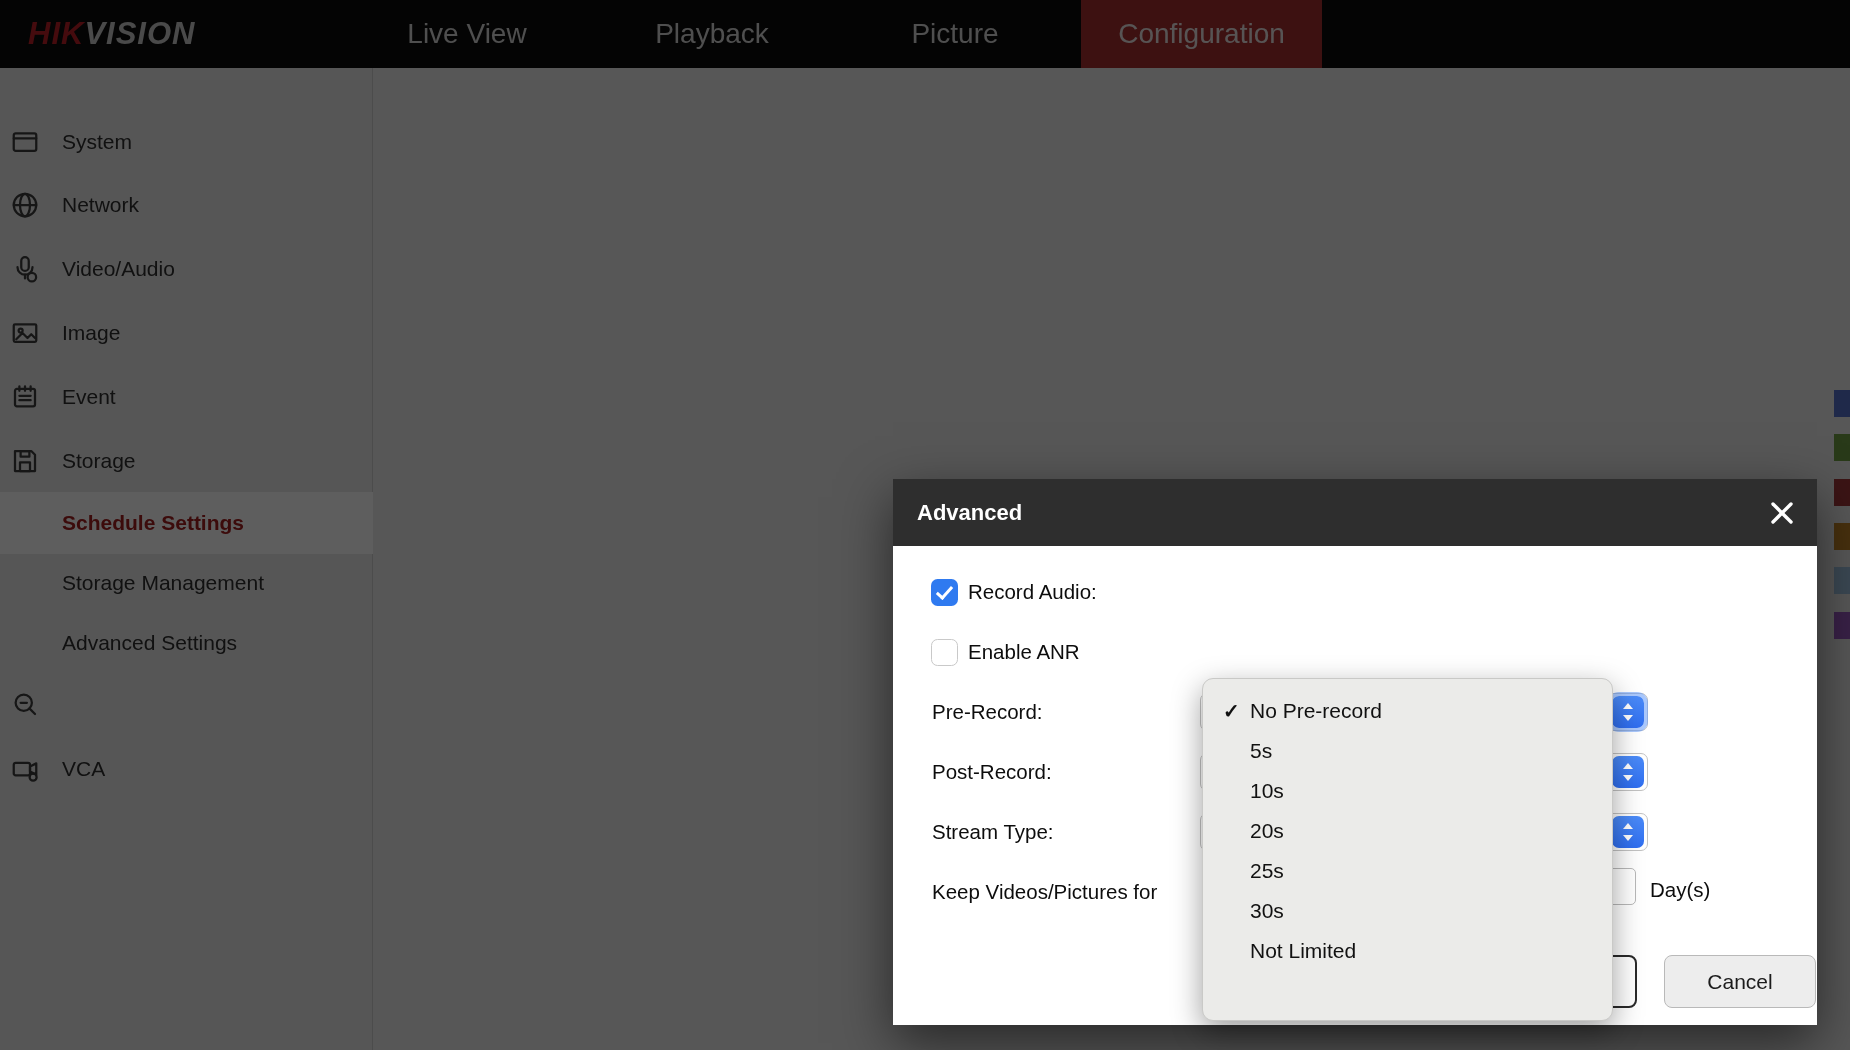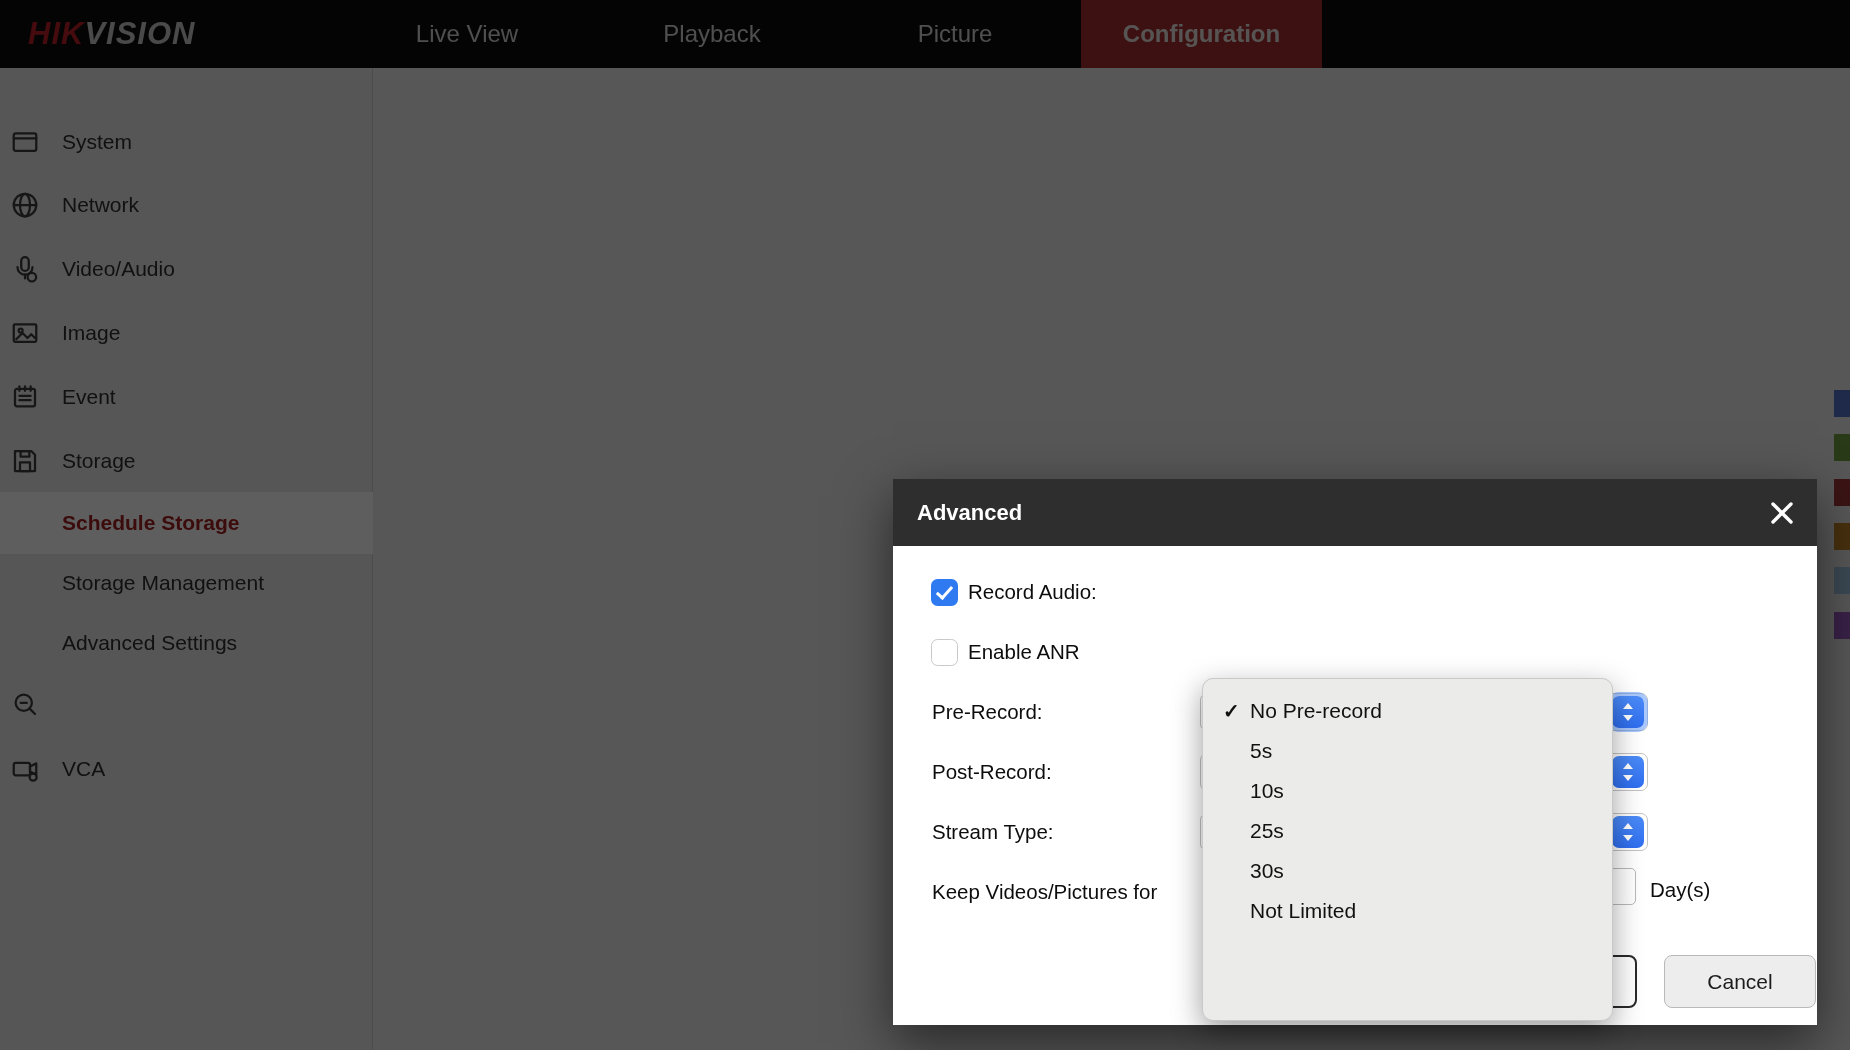--- a/index.html
+++ b/index.html
@@ -7,22 +7,22 @@
           font-family:"Liberation Sans", sans-serif;background:#ededed;}
   .abs{position:absolute;}
 
   
   .topnav{position:absolute;left:0;top:0;width:1850px;height:68px;background:#0d0d0d;z-index:1;}
   .logo{position:absolute;left:28px;top:0;height:68px;line-height:68px;
         font-size:31px;font-weight:bold;font-style:italic;letter-spacing:1px;}
   .logo .hik{color:#bb2026;}
   .logo .vision{color:#c9c9c9;}
   .nav-item{position:absolute;top:0;height:68px;line-height:68px;text-align:center;
-            font-size:24px;color:#d6d6d6;cursor:pointer;}
-  .nav-item.active{background:#a53030;color:#ece4e4;font-weight:bold;}
+            font-size:28px;color:#d6d6d6;cursor:pointer;}
+  .nav-item.active{background:#a53030;color:#ece4e4;font-weight:normal;}
 
   
   .sidebar{position:absolute;left:0;top:68px;width:372px;height:982px;background:#e9e9e9;
            border-right:1px solid #cfcfcf;z-index:1;}
   .side-item{position:absolute;left:0;width:372px;height:62px;cursor:pointer;padding-left:39px;}
   .side-item.selected{background:#ffffff;}
   .side-item .icon{position:absolute;left:10px;top:16px;width:30px;height:30px;}
   .side-item .lbl{position:absolute;left:62px;top:0;height:62px;line-height:62px;
                   font-size:21px;color:#2e2e2e;white-space:nowrap;}
   .side-item.selected .lbl{color:#a21f1f;font-weight:bold;}
@@ -165,21 +165,21 @@
         </div>
         <div class="side-item" style="top: 362px;">
           <span class="icon"><svg width="30" height="30" viewBox="0 0 24 24" fill="none" stroke="#3c3c3c" stroke-width="1.8" stroke-linejoin="round" stroke-linecap="round">
               <path d="M4 4h13l3 3v13H4z"></path>
               <rect x="8" y="13" width="8" height="7"></rect>
               <rect x="8.5" y="4" width="7" height="4.5"></rect>
             </svg></span>
           <span class="lbl">Storage</span>
         </div>
         <div class="side-item selected" style="top: 424px;">
-          <span class="lbl">Schedule Storage</span>
+          <span class="lbl">Schedule Settings</span>
         </div>
         <div class="side-item" style="top: 484px;">
           <span class="lbl">Storage Management</span>
         </div>
         <div class="side-item" style="top: 544px;">
           <span class="lbl">Advanced Settings</span>
         </div>
         <div class="side-item" style="top: 605px;">
           <span class="icon"><svg width="30" height="30" viewBox="0 0 24 24" fill="none" stroke="#3c3c3c" stroke-width="1.8" stroke-linejoin="round" stroke-linecap="round">
               <circle cx="11" cy="11" r="6.5"></circle>
@@ -599,18 +599,19 @@
     <div class="m-label" style="left:757px;top:399px;">Day(s)</div>
 
     <div class="m-btn ok"></div>
     <div class="m-btn cancel">Cancel</div>
   </div>
 
   <div class="dropdown" id="dropdown-menu">
       <div class="dd-item"><span class="chk">✓</span>No Pre-record</div>
       <div class="dd-item">5s</div>
       <div class="dd-item">10s</div>
+      <div class="dd-item">20s</div>
       <div class="dd-item">25s</div>
       <div class="dd-item">30s</div>
       <div class="dd-item">Not Limited</div>
     </div>
 
 </div>
 
 </body></html>

